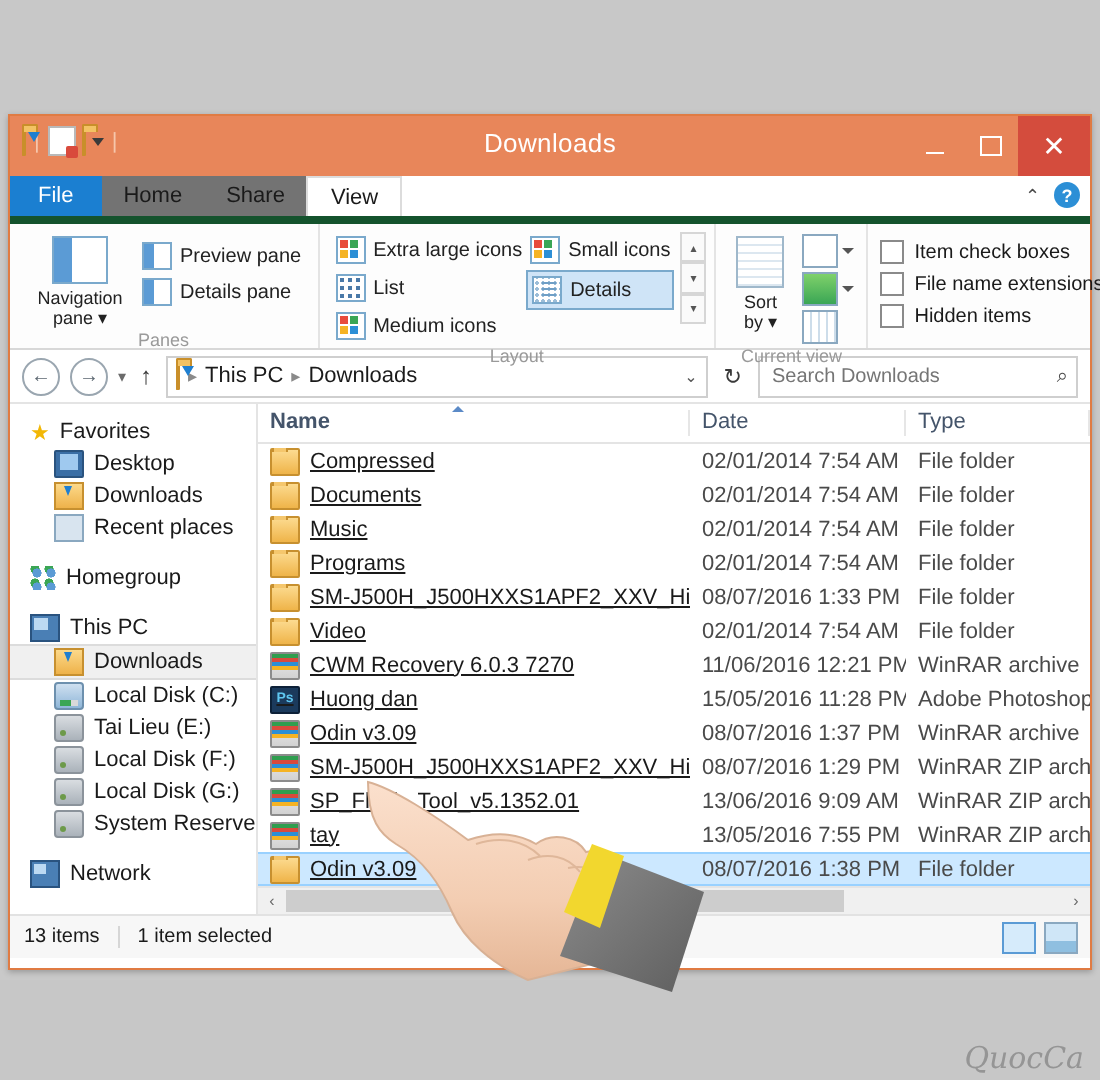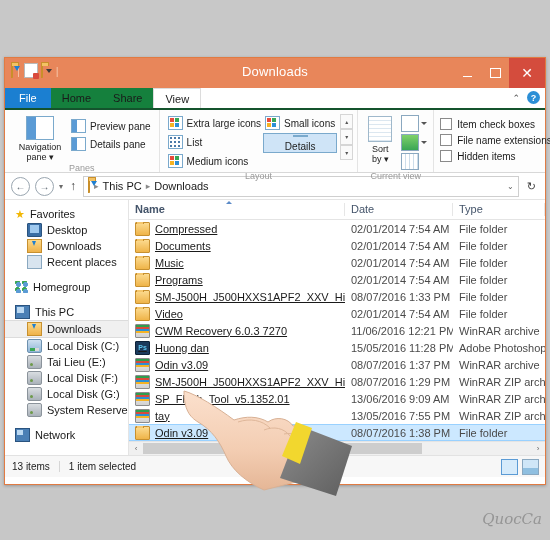--- a/index.html
+++ b/index.html
@@ -32,23 +32,23 @@
   .prop-ico:after{content:"";position:absolute;right:-2px;bottom:-2px;width:6px;height:6px;background:#d94a3c;border-radius:1px;}
   .caret{width:0;height:0;border-left:3px solid transparent;border-right:3px solid transparent;border-top:4px solid #3a3a3a;}
   .title-text{position:absolute;left:0;right:0;top:6px;text-align:center;font-size:13px;color:#ffffff;letter-spacing:.2px;}
   .wbtns{position:absolute;right:0;top:0;display:flex;height:30px;}
   .wbtn{width:28px;height:30px;display:flex;align-items:center;justify-content:center;color:#fff;font-size:12px;}
   .wbtn.close{background:#d44c3d;width:36px;font-size:14px;}
   .wbtn .min{width:9px;height:1px;background:#fff;margin-top:6px;}
   .wbtn .max{width:9px;height:8px;border:1px solid #fff;}
 
   
-  .tabbar{height:20px;background:#ffffff;position:relative;border-bottom:2px solid #14532d;}
+  .tabbar{height:20px;background:#ffffff;position:relative;border-bottom:4px solid #14532d;}
   .tabs{display:flex;height:20px;align-items:stretch;}
-  .tab{padding:0 11px;display:flex;align-items:center;font-size:11px;color:#1a1a1a;background:#15803d;}
+  .tab{padding:0 11px;display:flex;align-items:center;font-size:11px;color:#1a1a1a;background:#737373;}
   .tab.file{background:#1b7fd1;color:#fff;padding:0 14px;}
   .tab.active{background:#ffffff;border-left:1px solid #dcdcdc;border-right:1px solid #dcdcdc;border-top:1px solid #dcdcdc;margin-top:0;}
   .tabright{position:absolute;right:5px;top:3px;display:flex;align-items:center;gap:7px;}
   .chev-up{font-size:9px;color:#4a4a4a;}
   .help{width:13px;height:13px;border-radius:50%;background:#2c8fd6;color:#fff;font-size:9px;font-weight:bold;display:flex;align-items:center;justify-content:center;}
 
   
   .ribbon{height:62px;background:#fdfdfd;border-bottom:1px solid #d8d8d8;position:relative;display:flex;}
   .group{position:relative;height:62px;border-right:1px solid #e4e4e4;display:flex;flex-direction:column;}
   .group-body{flex:1;display:flex;align-items:flex-start;padding:4px 6px 0 6px;}
@@ -70,21 +70,21 @@
   .sq.dots{background:
       radial-gradient(#4a79a8 40%,transparent 42%) 0 0/4px 4px,#fff;}
   .sq.lines{background:
       linear-gradient(#6f9fc6,#6f9fc6) 4px 2px/7px 1px no-repeat,
       linear-gradient(#6f9fc6,#6f9fc6) 4px 5px/7px 1px no-repeat,
       linear-gradient(#6f9fc6,#6f9fc6) 4px 8px/7px 1px no-repeat,
       radial-gradient(#9bbdd8 45%,transparent 47%) 0 1px/3px 3px,#fff;}
   .sq.blue{background:#9fc7e8;}
   .layoutcol{display:flex;flex-direction:column;gap:1px;}
   .layout-wrap{display:flex;}
-  .item-sel{background:#cfe4f7;border:1px solid #7aa9cc;flex-direction:column;}
+  .item-sel{background:#cfe4f7;border:1px solid #7aa9cc;}
   .spin{width:11px;margin-left:3px;display:flex;flex-direction:column;justify-content:space-between;height:46px;}
   .spin div{width:11px;height:14px;border:1px solid #d6d6d6;background:#fafafa;font-size:6px;color:#555;display:flex;align-items:center;justify-content:center;}
 
   .cb{width:10px;height:10px;border:1px solid #8a8a8a;background:#fff;display:inline-block;}
   .chkrow{display:flex;align-items:center;gap:5px;height:16px;font-size:10px;white-space:nowrap;}
 
   .sortico{width:22px;height:24px;border:1px solid #9fb8cb;background:repeating-linear-gradient(#fff 0 3px,#dce7f0 3px 4px);}
   .viewico{width:16px;height:15px;border:1px solid #8aa8c0;background:#fff;position:relative;}
   .micro-caret{width:0;height:0;border-left:3px solid transparent;border-right:3px solid transparent;border-top:3px solid #555;margin-left:2px;}
 
@@ -166,21 +166,21 @@
        linear-gradient(#5b9bd5,#5b9bd5) 5px 6px/8px 1px,
        linear-gradient(#5b9bd5,#5b9bd5) 5px 9px/8px 1px,
        radial-gradient(#e8a33d 45%,transparent 47%) 1px 2px/3px 3px,
        radial-gradient(#e8a33d 45%,transparent 47%) 1px 5px/3px 3px,
        radial-gradient(#e8a33d 45%,transparent 47%) 1px 8px/3px 3px;
      background-repeat:no-repeat;}
   .vt.off{background:linear-gradient(#cfe6f7 60%,#8fbfe0 60%);}
 
   
   .hand{position:absolute;left:176px;top:386px;width:190px;height:110px;pointer-events:none;}
-  .watermark{position:absolute;right:8px;bottom:12px;font-family:"DejaVu Serif",serif;font-style:italic;font-size:15px;color:#8d8d8d;opacity:.85;}
+  .watermark{position:absolute;right:8px;bottom:2px;font-family:"DejaVu Serif",serif;font-style:italic;font-size:15px;color:#8d8d8d;opacity:.85;}
 </style>
 </head>
 <body>
 
 <div class="desktop">
   <div class="desktop-top"></div>
   <div class="desktop-bot"></div>
 
   <div class="window">
 
@@ -337,20 +337,24 @@
       <span class="upbtn">↑</span>
       <div class="crumbbox">
         <span class="ico"><span class="folder-ico"><span class="dl-arrow"></span></span></span>
         <span class="crumb-sep">▸</span>
         <span class="crumb">This PC</span>
         <span class="crumb-sep">▸</span>
         <span class="crumb">Downloads</span>
         <span class="crumb-dd">⌄</span>
       </div>
       <span class="refresh">↻</span>
+      <div class="searchbox">
+        <input placeholder="Search Downloads" style="">
+        <span class="mag">⌕</span>
+      </div>
     </div>
 
     <div class="content">
 
       <div class="nav">
         <div class="nrow">
           <span class="star">★</span>
           <span>Favorites</span>
         </div>
         <div class="nrow child">

